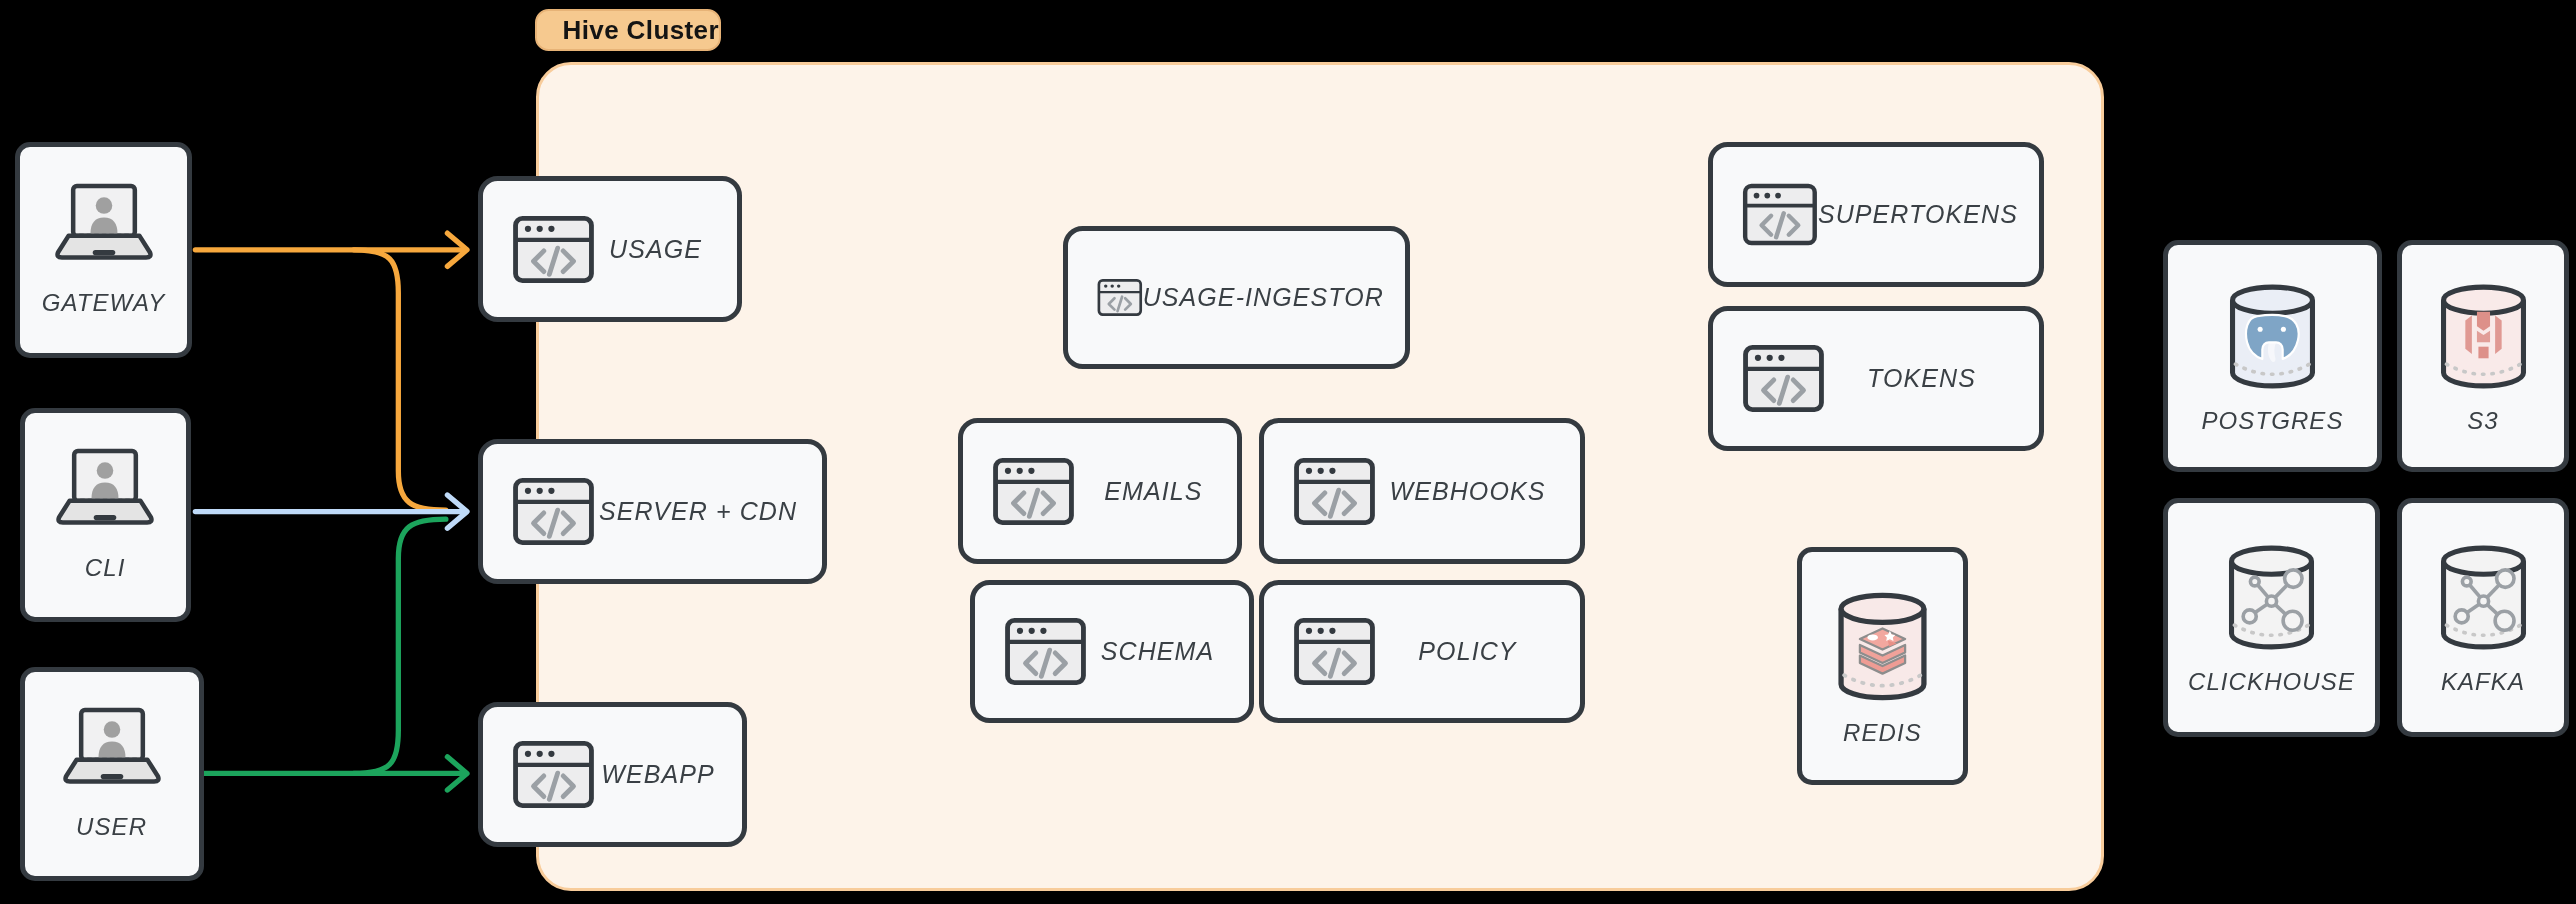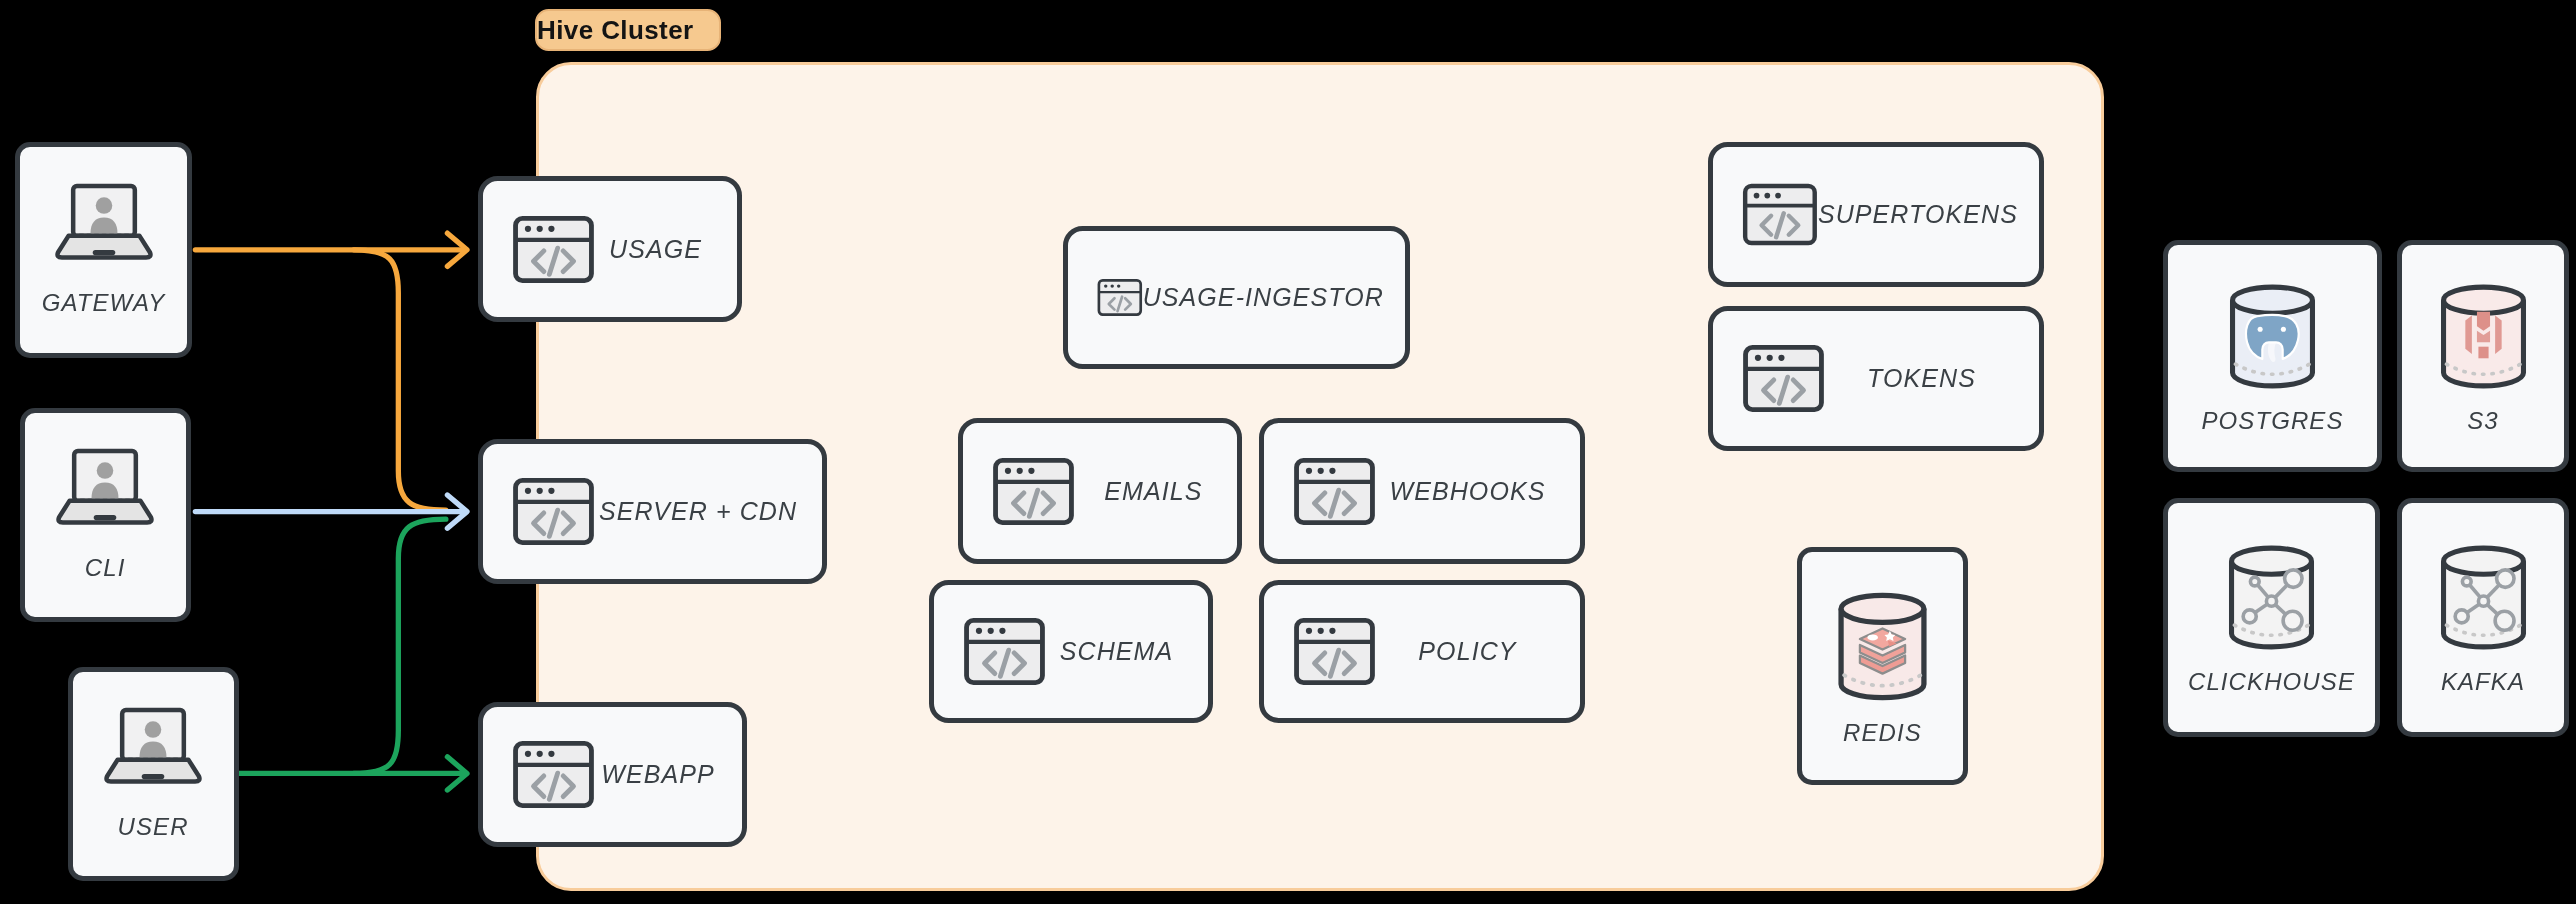--- a/index.html
+++ b/index.html
@@ -14,21 +14,21 @@
   .node .lbl{font-style:italic;font-weight:500;color:#3A4045;letter-spacing:1.1px;
              font-size:24px;white-space:nowrap;}
   .node.h .lbl{flex:1;text-align:center;font-size:25px;}
   .node.v .lbl{margin-top:12px;}
 
   
   #cluster{position:absolute;left:536px;top:62px;width:1568px;height:829px;
            background:#FDF3E9;border:3px solid #F8CC9B;border-radius:35px;box-sizing:border-box;}
   #cluster-badge{position:absolute;left:535px;top:9px;width:186px;height:42px;
            background:#F6C98F;border:2.3px solid #E7B377;border-radius:13.6px;box-sizing:border-box;
-           display:flex;align-items:center;justify-content:flex-start;
+           display:flex;align-items:center;justify-content:flex-end;
            font-size:26px;font-weight:600;color:#141414;letter-spacing:0.4px;}
 
   .layer{position:absolute;left:0;top:0;}
   svg{display:block;}
 </style>
 </head>
 <body>
 
 <div id="canvas">
 
@@ -77,21 +77,21 @@
       <rect x="44" y="4" width="82" height="66" rx="5" fill="#F1F1F2" stroke="#343A40" stroke-width="6"></rect>
       <circle cx="85" cy="30" r="11" fill="#A0A0A0"></circle>
       <path d="M67,68 Q67,46 85,46 Q103,46 103,68 Z" fill="#A0A0A0"></path>
       <line x1="48" y1="68" x2="122" y2="68" stroke="#B5B5B5" stroke-width="3" stroke-dasharray="4 6"></line>
       <path d="M38,70 L132,70 L146,92 Q149,99 141,99 L29,99 Q21,99 24,92 Z" fill="#E4E4E4" stroke="#343A40" stroke-width="6" stroke-linejoin="round"></path>
       <rect x="70" y="89" width="30" height="7" rx="3.5" fill="#343A40"></rect>
     </svg>
     <span class="lbl">CLI</span>
   </div>
 
-  <div class="node v" style="left:19.6px;top:667px;width:171px;height:214px;margin-left:48px;">
+  <div class="node v" style="left:19.6px;top:667px;width:184px;height:214px;">
     <svg width="128" height="94" viewBox="0 0 170 125">
       <rect x="44" y="4" width="82" height="66" rx="5" fill="#F1F1F2" stroke="#343A40" stroke-width="6"></rect>
       <circle cx="85" cy="30" r="11" fill="#A0A0A0"></circle>
       <path d="M67,68 Q67,46 85,46 Q103,46 103,68 Z" fill="#A0A0A0"></path>
       <line x1="48" y1="68" x2="122" y2="68" stroke="#B5B5B5" stroke-width="3" stroke-dasharray="4 6"></line>
       <path d="M38,70 L132,70 L146,92 Q149,99 141,99 L29,99 Q21,99 24,92 Z" fill="#E4E4E4" stroke="#343A40" stroke-width="6" stroke-linejoin="round"></path>
       <rect x="70" y="89" width="30" height="7" rx="3.5" fill="#343A40"></rect>
     </svg>
     <span class="lbl">USER</span>
   </div>
@@ -185,21 +185,21 @@
         <circle cx="57" cy="20" r="4.5" fill="#343A40"></circle>
       <g fill="none" stroke="#9BA0A5" stroke-width="7" stroke-linecap="round" stroke-linejoin="round">
         <polyline points="46,52 31,67 46,82"></polyline>
           <polyline points="74,52 89,67 74,82"></polyline>
           <line x1="66" y1="48" x2="54" y2="86"></line>
       </g>
     </svg>
     <span class="lbl">WEBHOOKS</span>
   </div>
 
-  <div class="node h" style="left:929px;top:580px;width:284px;height:143px;">
+  <div class="node h" style="left:970px;top:580px;width:284px;height:143px;">
     <svg width="83" height="69" viewBox="0 0 120 100">
       <rect x="5" y="5" width="110" height="90" rx="10" fill="#EDEDEE" stroke="#343A40" stroke-width="7"></rect>
       <line x1="5" y1="36" x2="115" y2="36" stroke="#343A40" stroke-width="6"></line>
       <circle cx="23" cy="20" r="4.5" fill="#343A40"></circle>
         <circle cx="40" cy="20" r="4.5" fill="#343A40"></circle>
         <circle cx="57" cy="20" r="4.5" fill="#343A40"></circle>
       <g fill="none" stroke="#9BA0A5" stroke-width="7" stroke-linecap="round" stroke-linejoin="round">
         <polyline points="46,52 31,67 46,82"></polyline>
           <polyline points="74,52 89,67 74,82"></polyline>
           <line x1="66" y1="48" x2="54" y2="86"></line>

